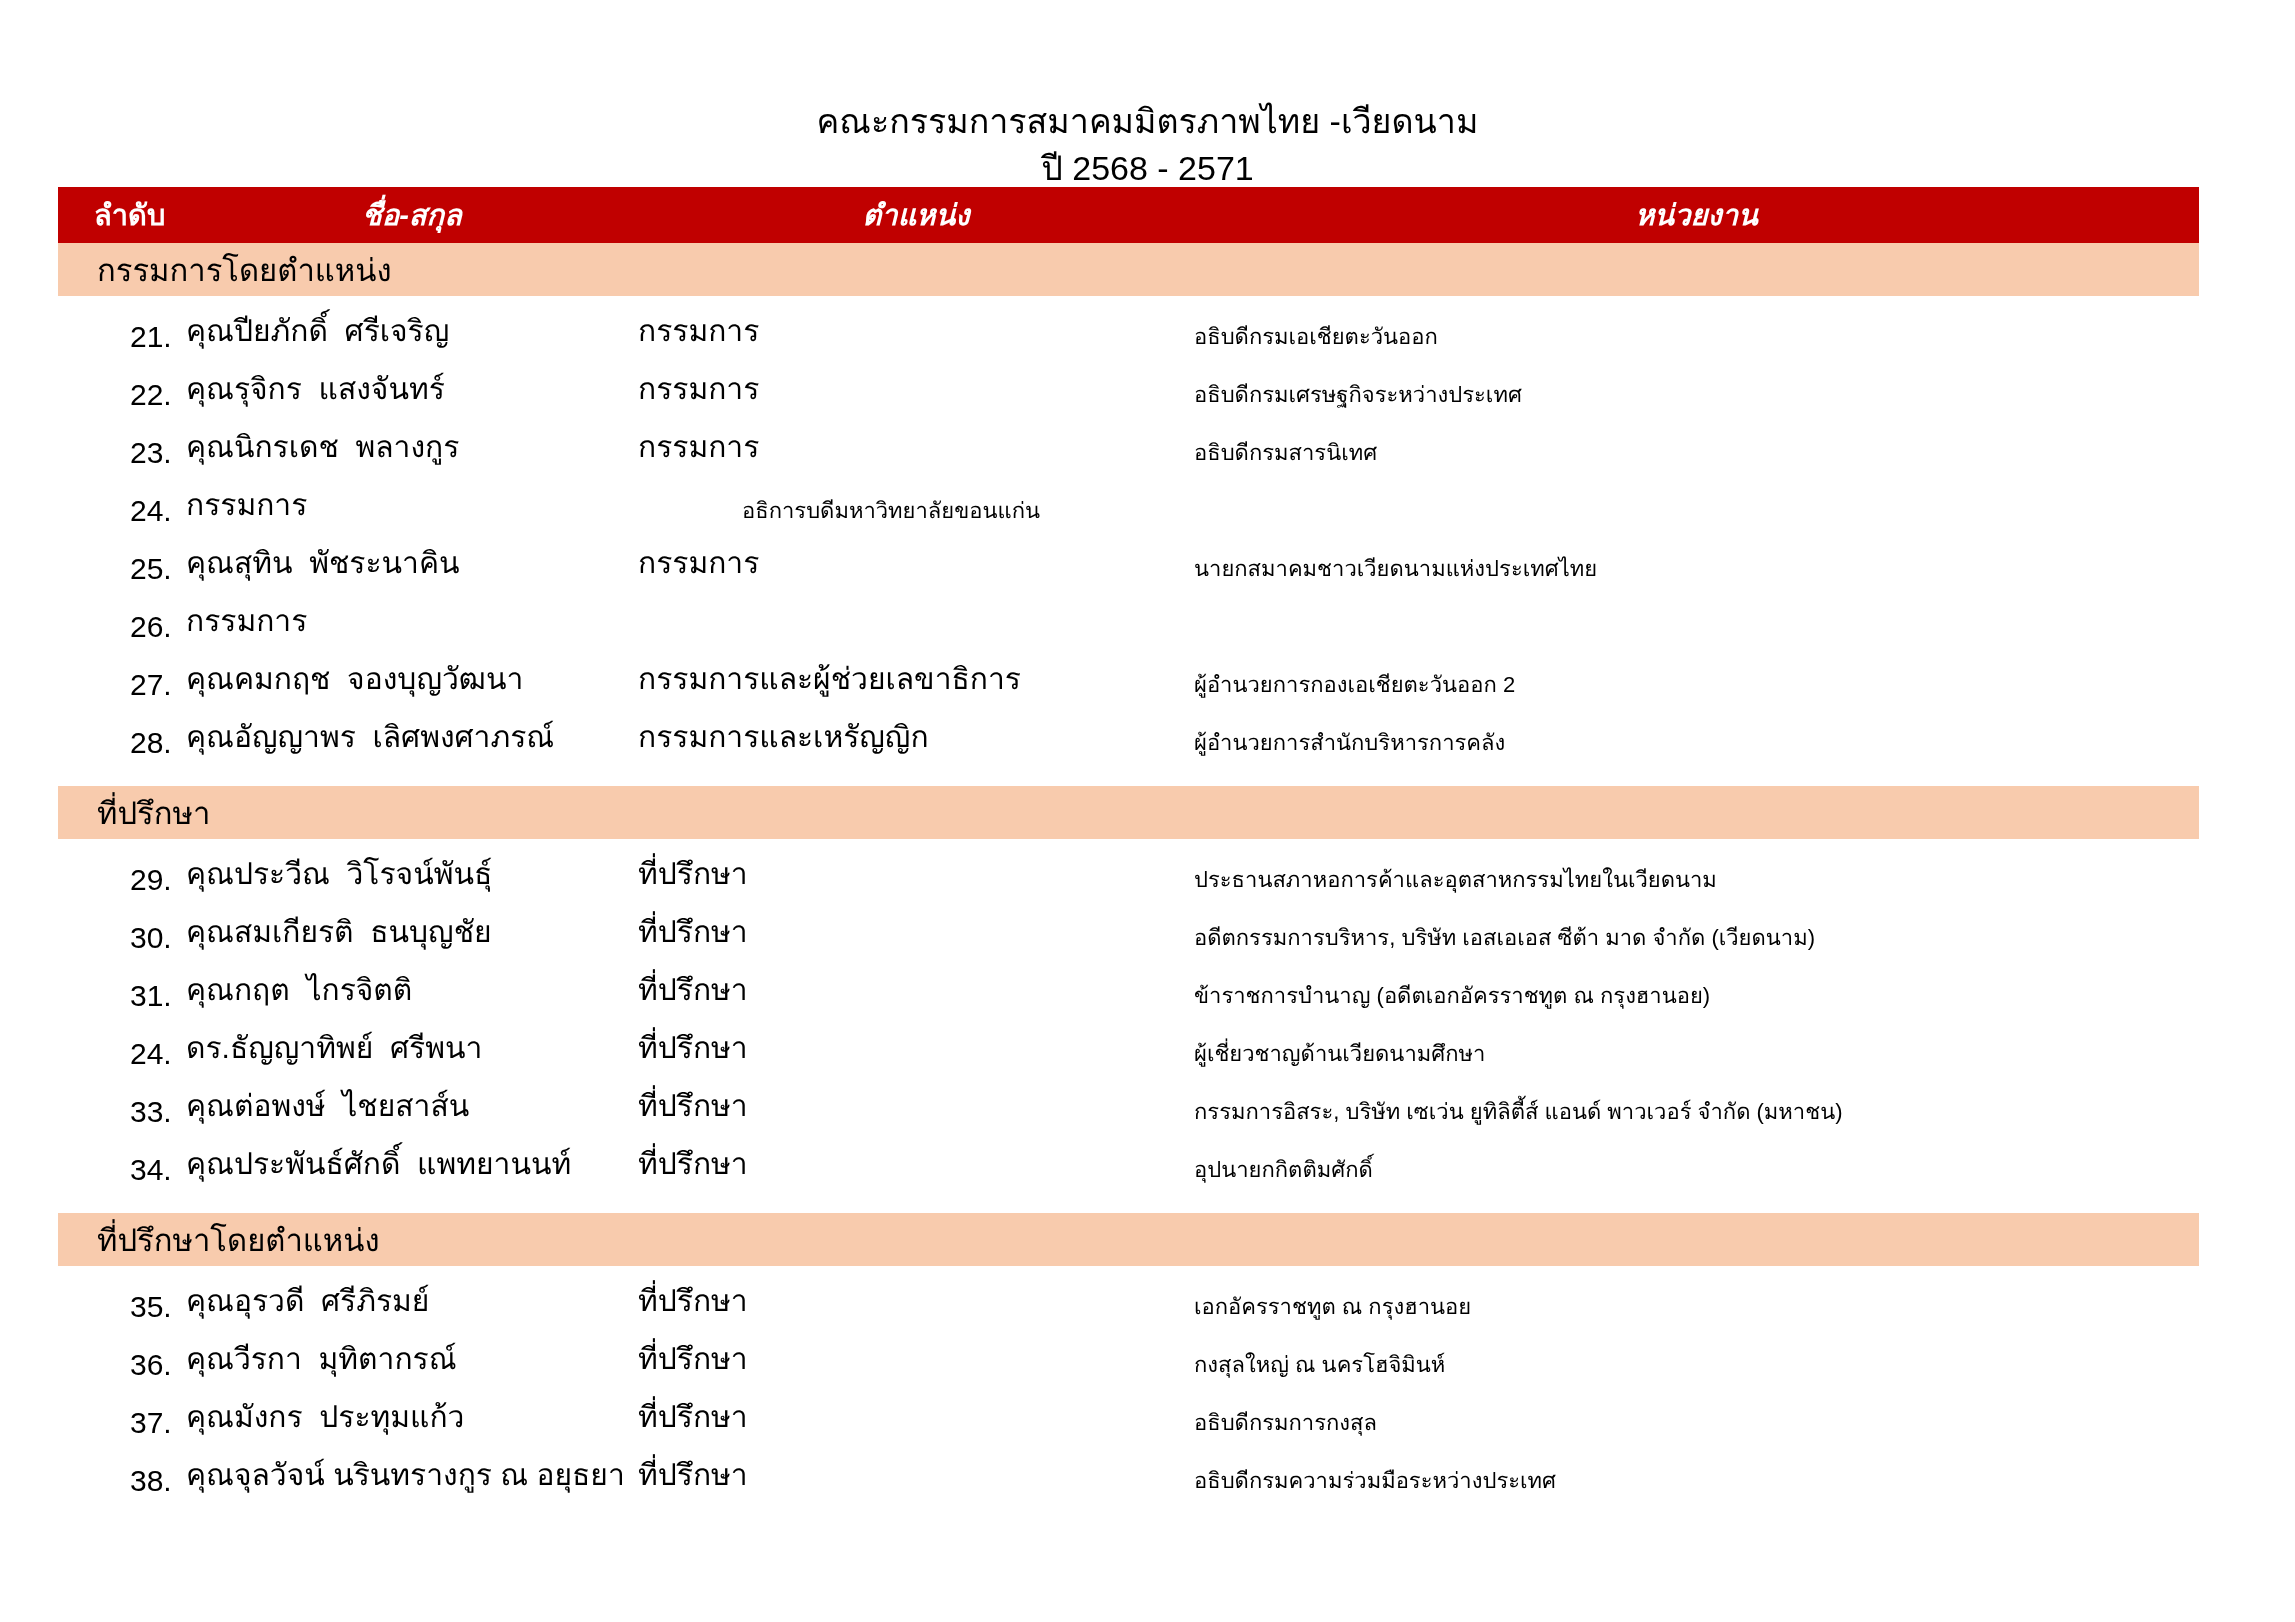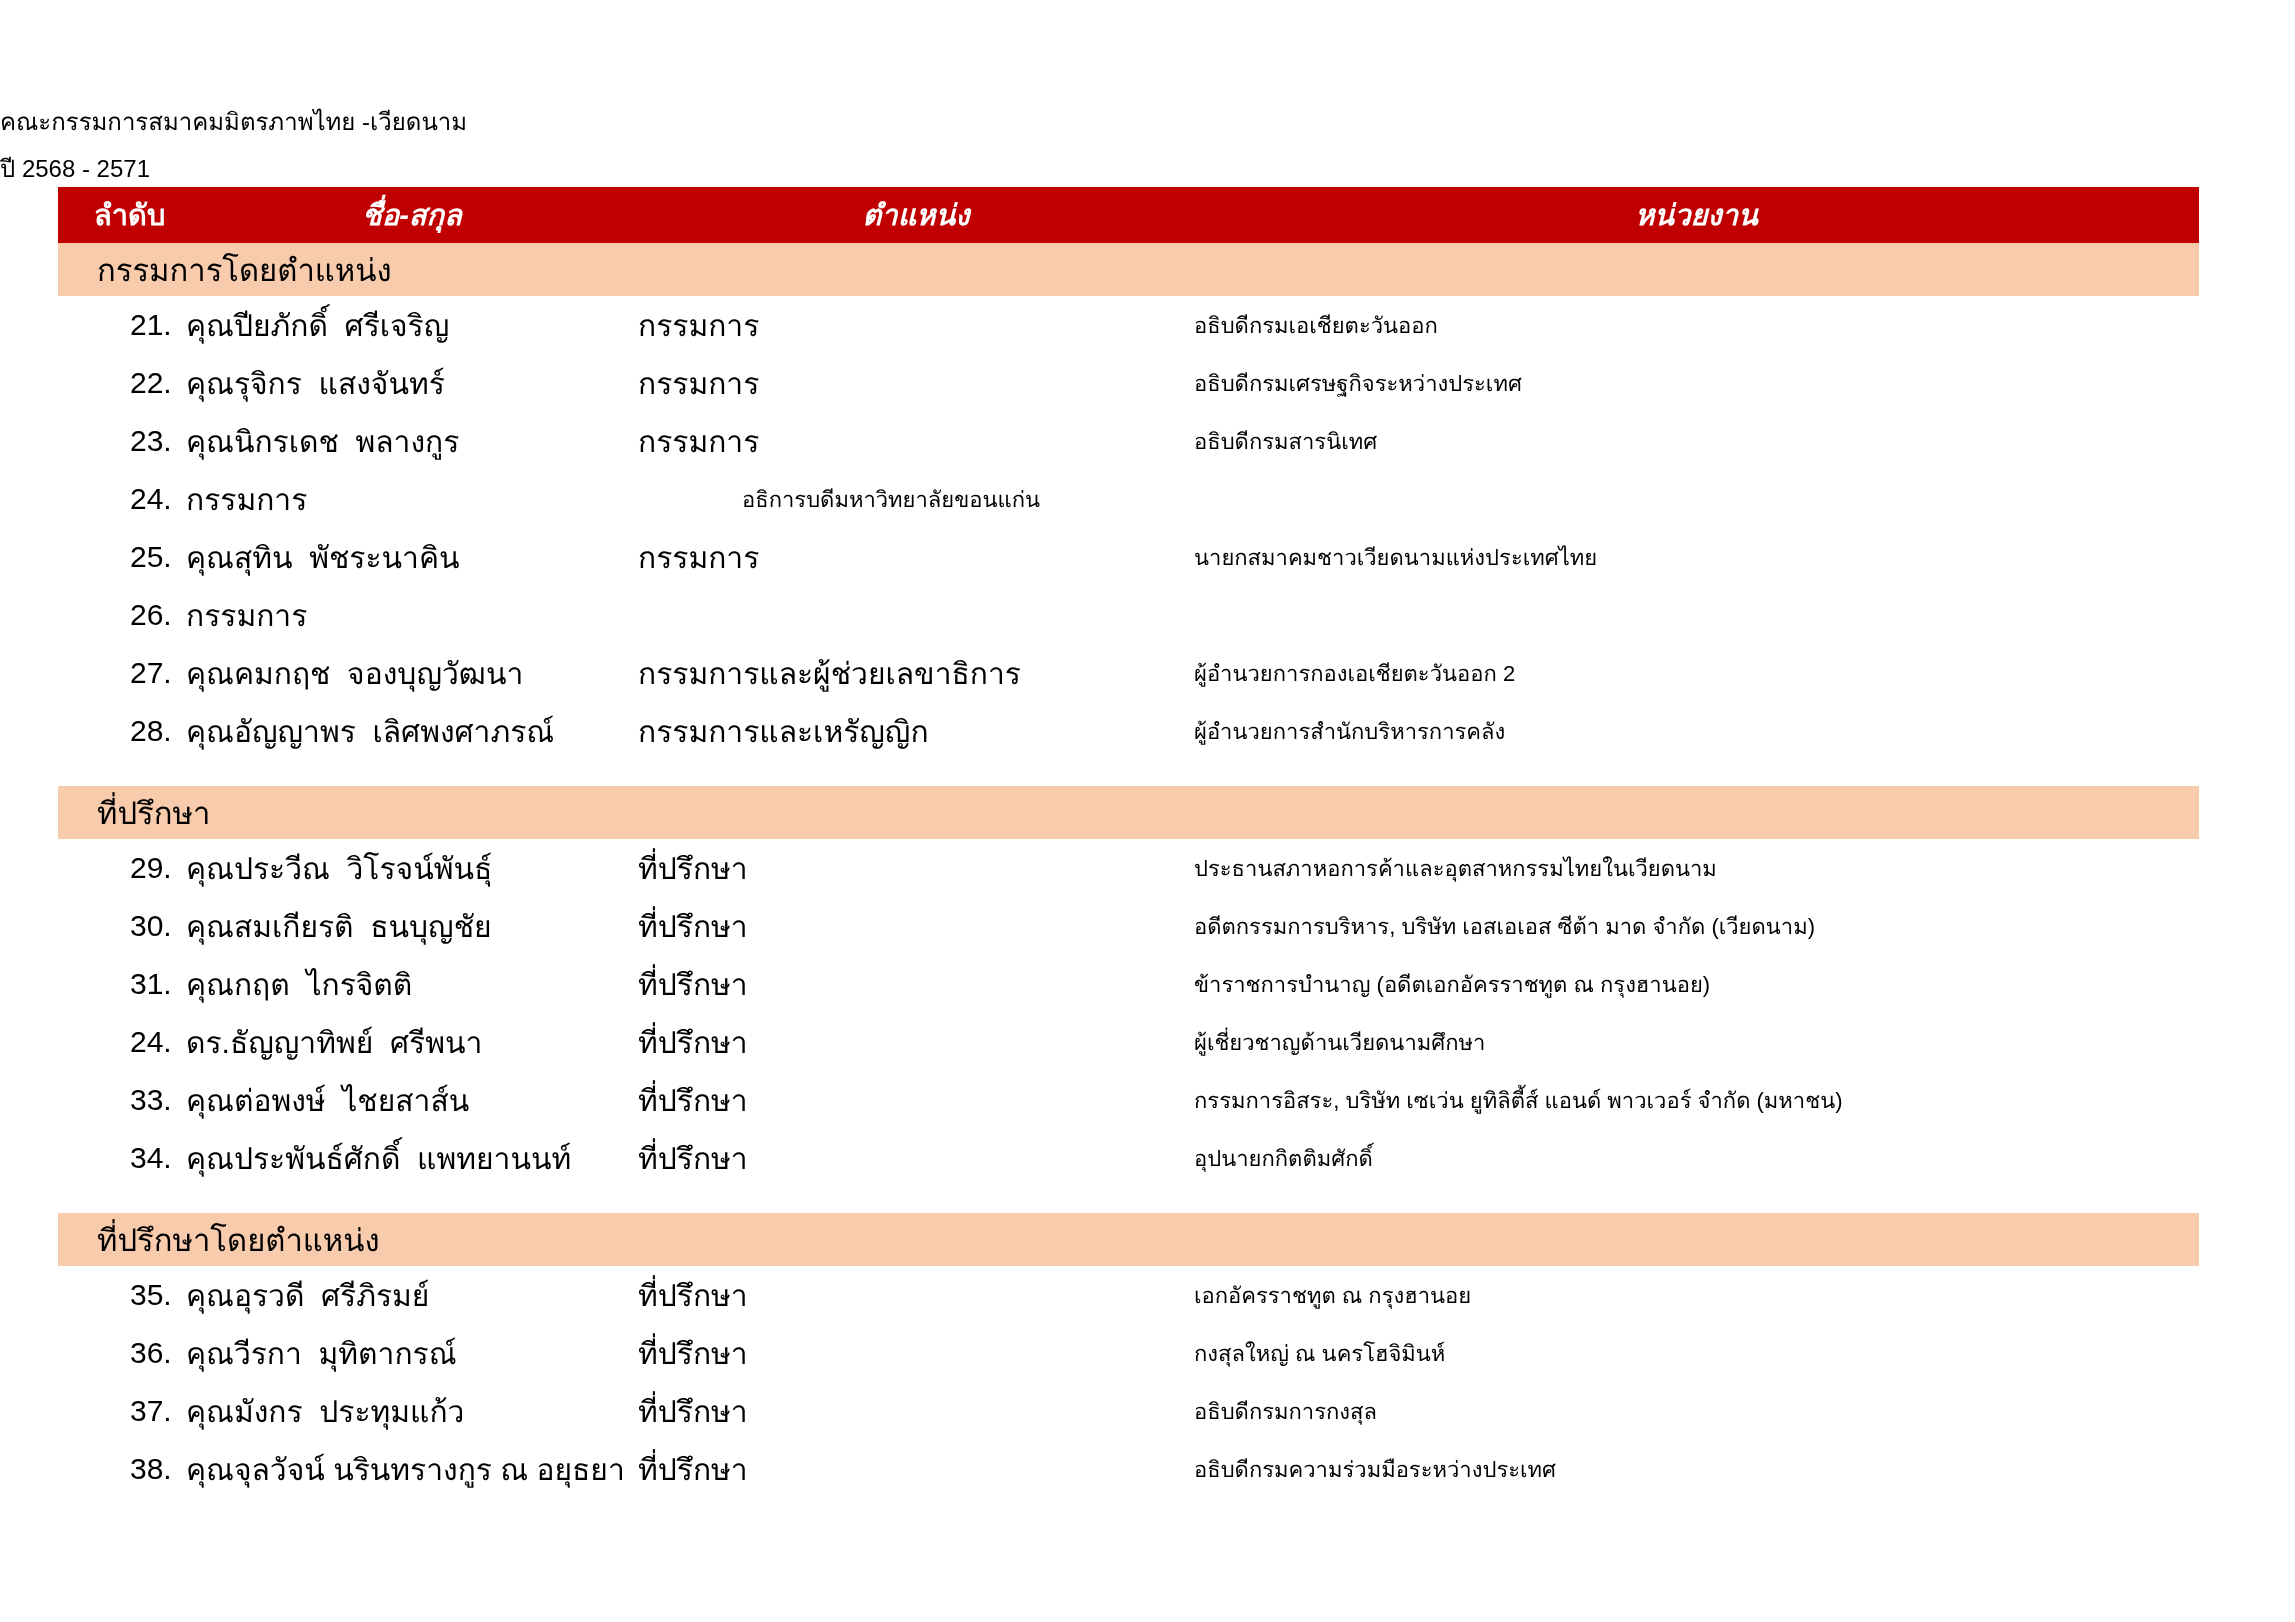--- a/index.html
+++ b/index.html
@@ -1,29 +1,29 @@
 <!DOCTYPE html>
 <html style="--header-bg: #C00000; --header-text: #FFFFFF; --section-bg: #F8CBAD;font-size:10.5px"><head>
 <meta charset="utf-8">
 <style>
   html,body { margin:0; padding:0; background:#ffffff; }
   .page {
     position:relative; width:2295px; height:1623px; background:#ffffff;
     font-family:"Liberation Sans", sans-serif; color:#000;
     overflow:hidden;
   }
-  .title-block { position:absolute; top:98px; left:0; width:100%; 
-    font-size:24px; line-height:47px; color:#000; }
+  .title-block { position:absolute; top:98px; left:0; width:100%; text-align:center;
+    font-size:34px; line-height:47px; color:#000; }
   .committee-table { position:absolute; left:58px; top:187px; width:2141px; }
   .thead {
     display:flex; align-items:center; height:56px;
     background:var(--header-bg,#C00000); color:var(--header-text,#ffffff);
     font-weight:bold; font-size:29px;
   }
-  .row { display:flex; align-items:center; height:58px; font-size:30px; background:#ffffff; }
+  .row { display:flex; align-items:flex-end; height:58px; font-size:30px; background:#ffffff; }
   .c-num  { width:128px; flex:0 0 128px; box-sizing:border-box; padding-left:72px; white-space:nowrap; }
   .thead .c-num { padding-left:36px; }
   .c-name { width:452px; flex:0 0 452px; box-sizing:border-box; white-space:pre; }
   .c-pos  { width:556px; flex:0 0 556px; box-sizing:border-box; white-space:nowrap; }
   .c-org  { flex:1 1 auto; font-size:22px; white-space:nowrap; }
   .thead .c-name, .thead .c-pos, .thead .c-org { font-size:29px; text-align:center; white-space:nowrap;font-style:italic; }
   .section-band {
     display:flex; align-items:center; height:53px; box-sizing:border-box; padding-left:39px;
     background:var(--section-bg,#F8CBAD); font-size:31px; color:#000;
   }

